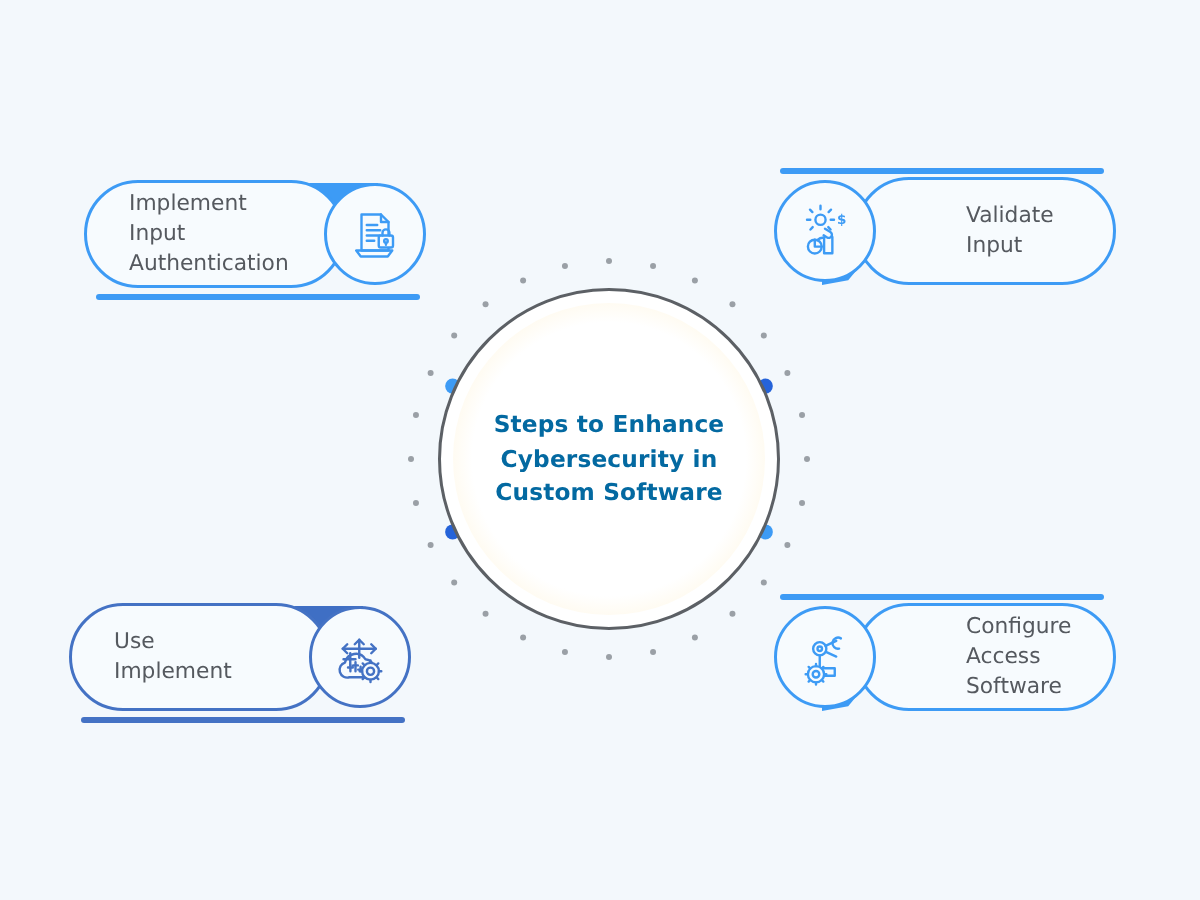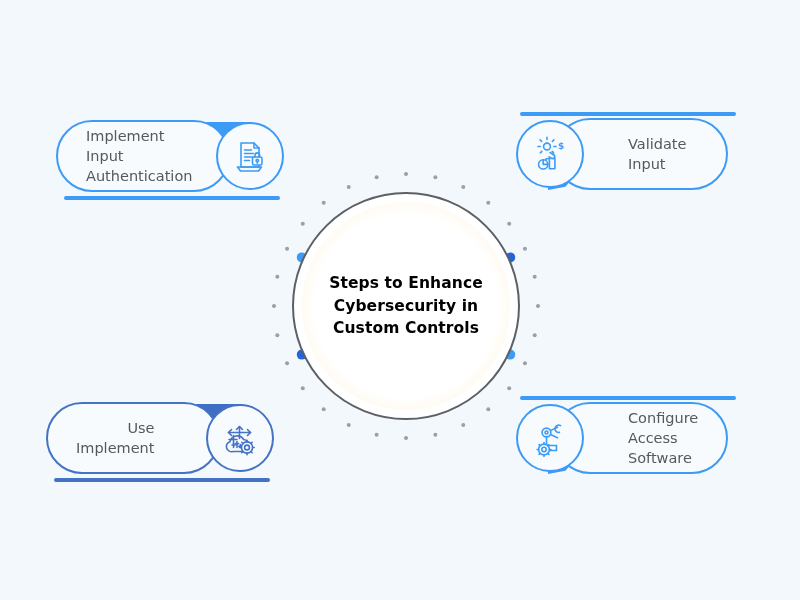--- a/index.html
+++ b/index.html
@@ -22,21 +22,21 @@
     background:#ffffff;
   }
   .hub-glow{
     position:absolute;left:10px;top:10px;right:10px;bottom:10px;
     border-radius:50%;
     background:radial-gradient(circle at 50% 50%,
        #ffffff 0%, #ffffff 62%, #fff7e4 80%, #fdf0d2 92%, #fffdf8 100%);
   }
   .hub-text{
     position:absolute;inset:0;display:flex;align-items:center;justify-content:center;
-    text-align:center;color:#000000;font-weight:bold;font-size:15.5px;line-height:1.45;
+    text-align:center;color:#0369a1;font-weight:bold;font-size:15.5px;line-height:1.45;
     letter-spacing:.1px;padding:0 26px;box-sizing:border-box;
   }
   .orbit-svg{position:absolute;left:262px;top:162px;width:288px;height:288px;}
 
   
   .node{position:absolute;width:232px;height:86px;}
   .node .wrap{position:absolute;left:0;top:0;width:232px;height:86px;}
   .pill{
     position:absolute;top:0;height:72px;width:174px;
     border:2.5px solid #3d9bf5;border-radius:40px;
@@ -56,29 +56,29 @@
 
   
   .left .pill{left:0;}
   .left .pill-label{margin-left:28px;}
   .left .badge{left:160px;}
   .left .underline{left:8px;top:76px;width:216px;}
   .left .notch{left:150px;top:2px;
       clip-path:polygon(0% 0%,100% 0%,100% 100%,62% 92%,28% 55%);}
 
   
-  .right .pill{right:16px;align-items:center;}
+  .right .pill{right:0;align-items:center;}
   .right .pill-label{margin-left:72px;}
   .right .badge{right:160px;}
   .right .underline{right:8px;top:-6px;width:216px;}
   .right .notch{right:150px;bottom:14px;
       clip-path:polygon(0% 0%,100% 0%,72% 45%,38% 92%,0% 100%);}
 
   
-  .variant-dark .pill,.variant-dark .badge{border-color:#4472c4;text-align:right;}
+  .variant-dark .pill,.variant-dark .badge{border-color:#4472c4;}
   .variant-dark .underline{background:#4472c4;}
   .variant-dark .notch{background:#3f6fc4;}
 
   
   #node-auth{left:56px;top:120px;}
   #node-validate{left:512px;top:118px;}
   #node-encrypt{left:46px;top:402px;}
   #node-access{left:512px;top:402px;}
 
   .ico{display:block;}
@@ -123,21 +123,21 @@
       <circle cx="248.23" cy="192.60" r="5" fill="#3d9bf5"></circle>
     </svg>
 
   <div class="hub">
     <div class="hub-ring"></div>
     <div class="hub-glow"></div>
     <div class="hub-text">
       <span>
         <span>Steps to Enhance</span><br>
         <span>Cybersecurity in</span><br>
-        <span>Custom Controls</span><br>
+        <span>Custom Software</span><br>
       </span>
     </div>
   </div>
 
   <div class="node left" id="node-auth">
     <div class="wrap">
       <div class="notch"></div>
       <div class="pill">
         <div class="pill-label">
           <span>Implement</span><br>

